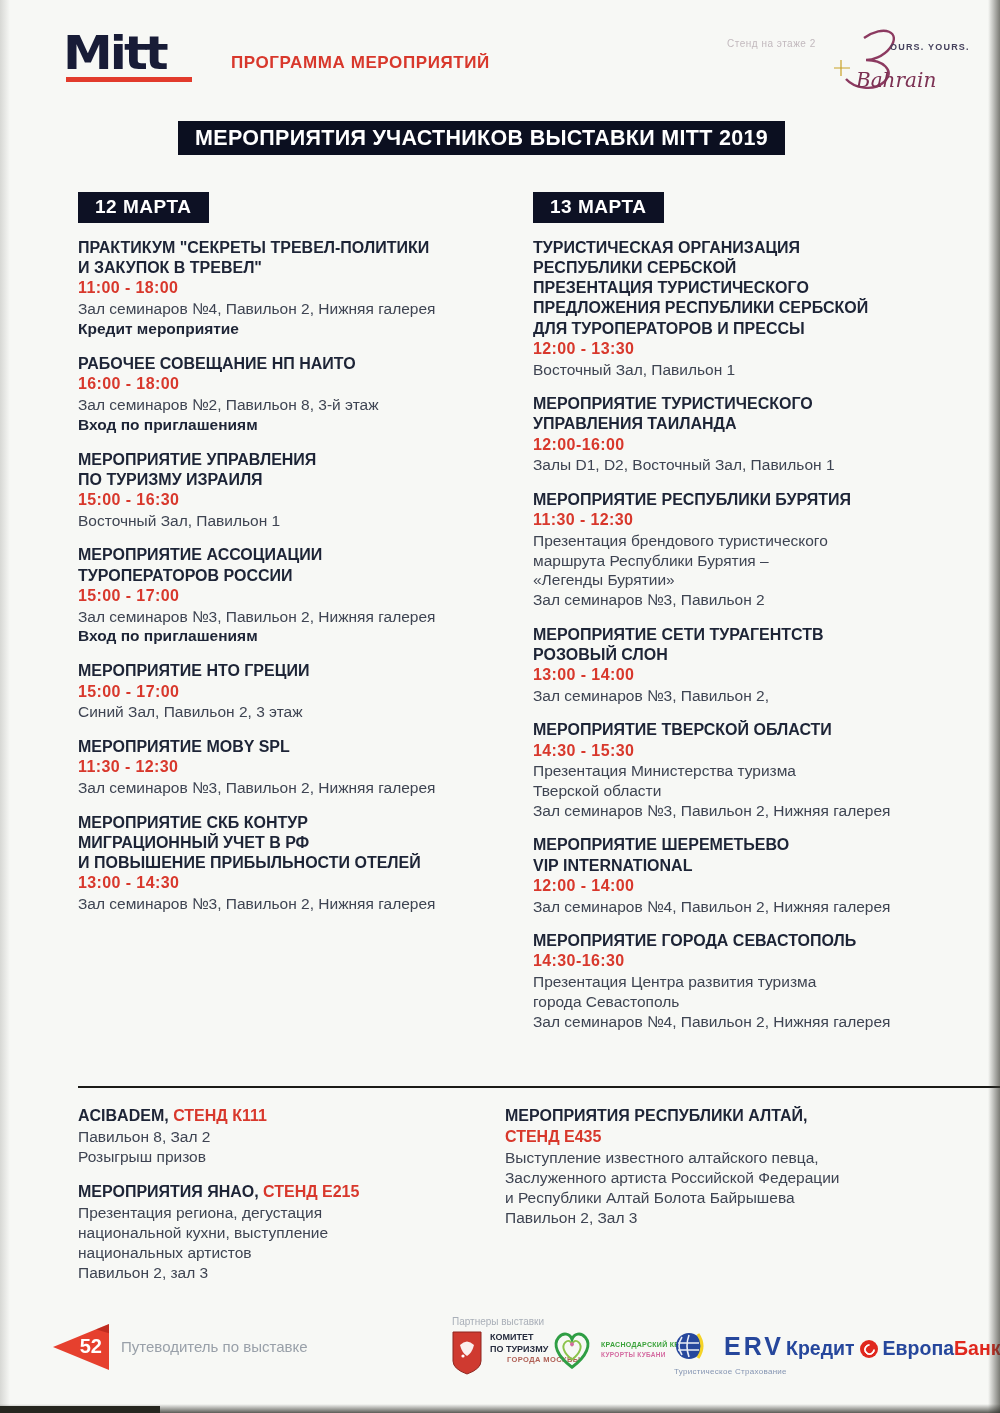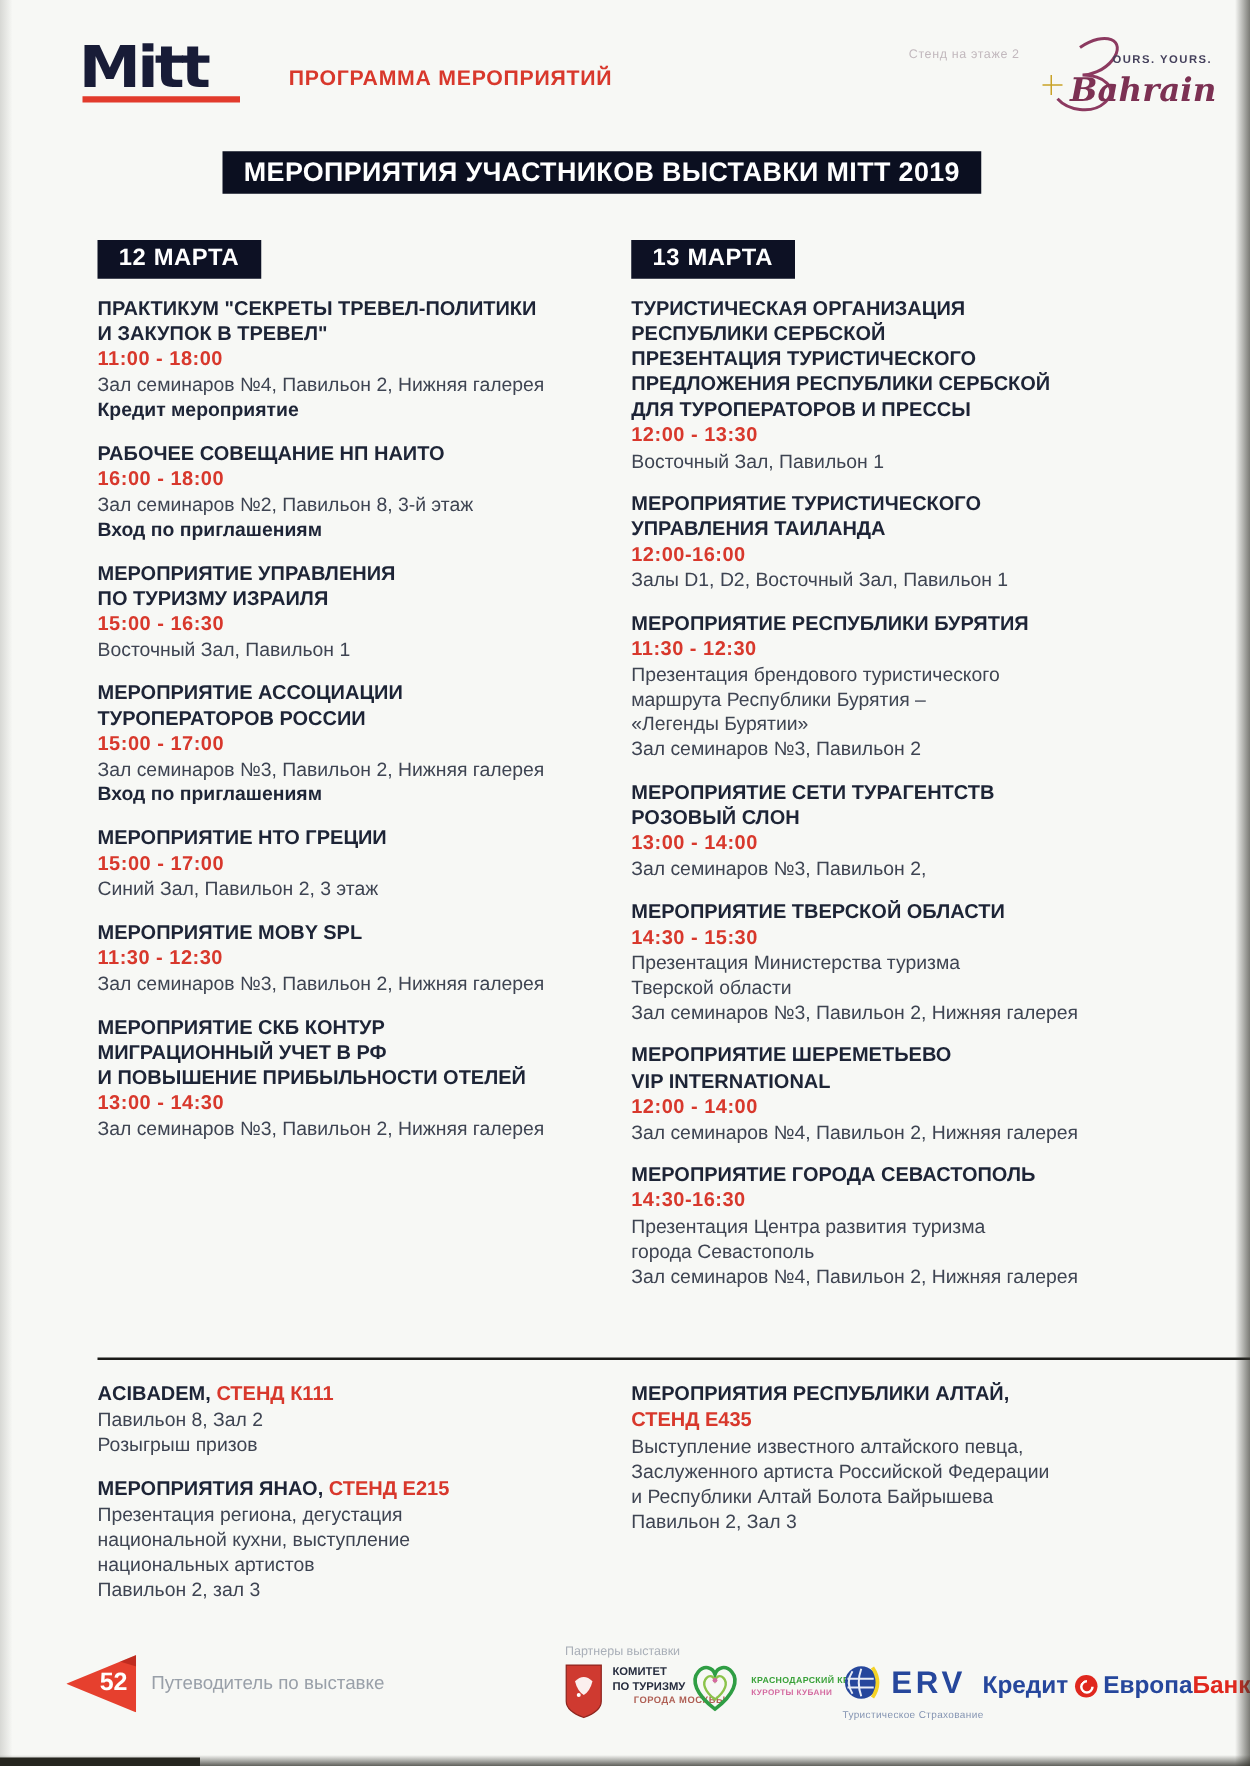--- a/index.html
+++ b/index.html
@@ -23,28 +23,28 @@
     font-family:"DejaVu Sans","Liberation Sans",sans-serif;}
   .logo-underline{position:absolute;left:66px;top:77px;width:126px;height:5px;background:#e23b2c;}
   .header-subtitle{position:absolute;left:231px;top:53px;font-size:17px;font-weight:bold;
     color:#d8382c;letter-spacing:.6px;}
   .corner-note{position:absolute;left:727px;top:38px;font-size:10px;color:#b9aeb4;
     letter-spacing:.5px;opacity:.85;}
   .bahrain{position:absolute;left:828px;top:24px;width:150px;height:80px;}
   .bahrain svg{position:absolute;left:0;top:0;}
   .bahrain-tagline{position:absolute;left:62px;top:18px;font-size:9px;letter-spacing:1.2px;
     color:#45415c;font-weight:bold;}
-  .bahrain-name{position:absolute;left:28px;top:34px;font-size:26px;font-style:italic;
-    color:#7c3153;font-family:"DejaVu Serif","Liberation Serif",serif;font-weight:bold;}
+  .bahrain-name{position:absolute;left:28px;top:44px;font-size:20px;font-style:italic;
+    color:#7c3153;font-family:"DejaVu Serif","Liberation Serif",serif;}
   
   .banner{position:absolute;left:178px;top:121px;width:607px;height:34px;background:#0b0f20;
     color:#fff;font-weight:bold;font-size:21.5px;text-align:center;line-height:34px;
     letter-spacing:.3px;white-space:nowrap;}
   
-  .cols{position:absolute;left:78px;top:192px;width:882px;display:flex;}
+  .cols{position:absolute;left:78px;top:192px;width:882px;display:flex;gap:28px;}
   .col{width:427px;}
   .date-badge{display:inline-block;background:#0d1124;color:#fff;font-size:19px;
     font-weight:bold;padding:4px 17px 5px;letter-spacing:.5px;margin-bottom:15px;}
   .ev{margin-bottom:15px;}
   .ev-title{font-size:16px;font-weight:bold;color:#1d2436;line-height:1.26;}
   .ev-time{font-size:16px;font-weight:bold;color:#d8382c;line-height:1.3;letter-spacing:.4px;}
   .ev-line{font-size:15.5px;color:#3e4452;line-height:1.27;}
   .ev-note{font-size:15.5px;font-weight:bold;color:#1d2436;line-height:1.3;}
   
   .divider{position:absolute;left:78px;top:1086px;width:922px;height:2px;background:#1b1b18;}
@@ -61,21 +61,21 @@
   .page-number{position:absolute;right:7px;top:11px;color:#fff;font-weight:bold;font-size:20px;}
   .guide-label{position:absolute;left:121px;top:1338px;font-size:15px;color:#99a0a9;}
   .partners-label{position:absolute;left:452px;top:1316px;font-size:10px;color:#a9afb8;}
   .moscow{position:absolute;left:452px;top:1331px;display:flex;gap:8px;justify-content:flex-end;}
   .moscow-text div{font-size:9px;font-weight:bold;color:#262c3e;line-height:1.35;}
   .moscow-text div:last-child{font-size:7.5px;color:#b06055;font-weight:bold;letter-spacing:.4px;padding-left:17px;}
   .kuban{position:absolute;left:549px;top:1327px;display:flex;gap:6px;align-items:center;}
   .kuban-text div{font-size:7px;font-weight:bold;color:#3aa23a;line-height:1.5;letter-spacing:.3px;}
   .kuban-text div:last-child{color:#d46aa0;font-size:6.5px;}
   .erv{position:absolute;left:674px;top:1330px;}
-  .erv-row{display:flex;align-items:center;gap:7px;}
+  .erv-row{display:flex;align-items:center;gap:18px;}
   .erv-name{font-size:25px;font-weight:bold;color:#26479c;letter-spacing:3px;}
   .erv-sub{font-size:8px;color:#8494b2;margin-top:5px;letter-spacing:.3px;}
   .bank{position:absolute;left:786px;top:1337px;display:flex;align-items:center;gap:5px;
     font-size:19.5px;font-weight:bold;}
   .bank-w1,.bank-w2{color:#26479c;}
   .bank-w3{color:#e0281e;}
   .bank-dot{width:18px;height:18px;border-radius:50%;background:#e0281e;position:relative;display:inline-block;}
   .bank-dot::after{content:"";position:absolute;left:4px;top:4px;width:7px;height:7px;border-radius:50%;
     border:2px solid #fff;border-right-color:transparent;transform:rotate(-45deg);}
 </style>

